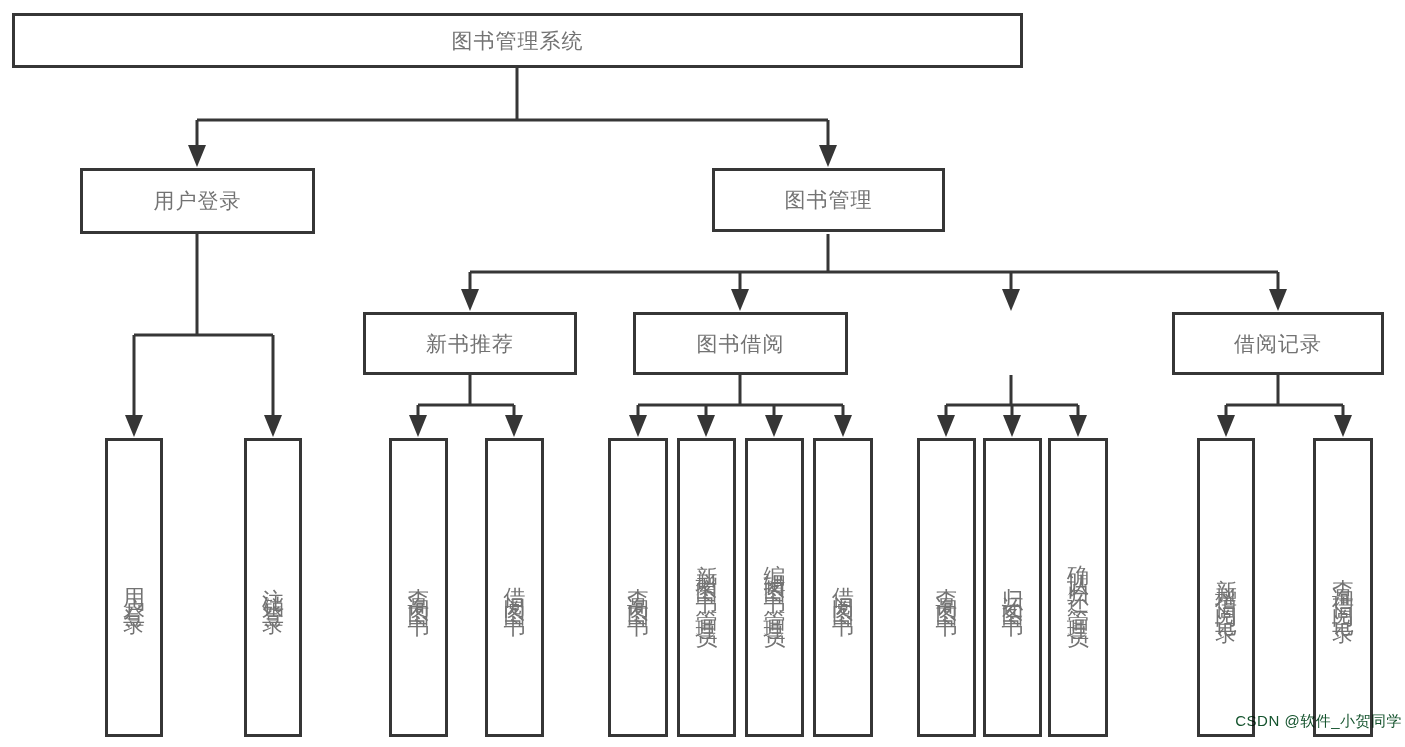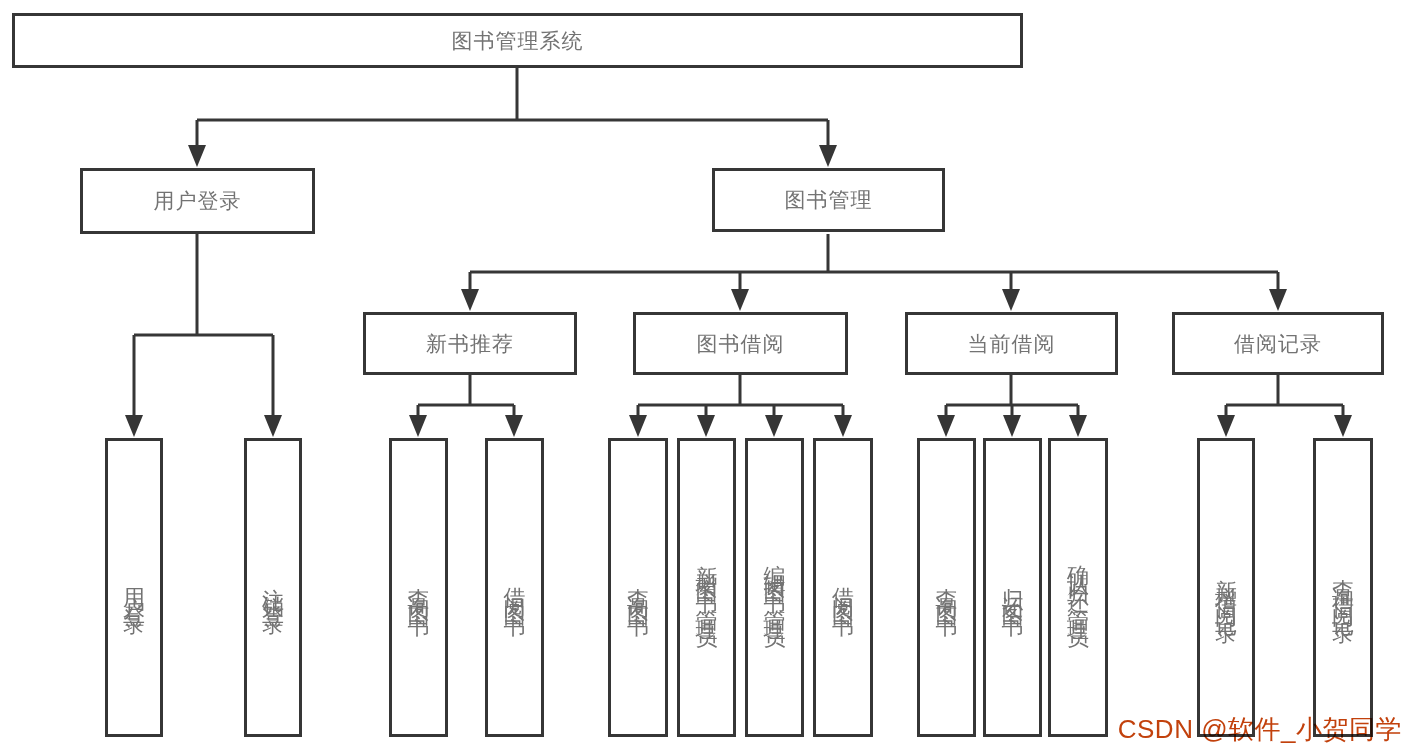--- a/index.html
+++ b/index.html
@@ -43,22 +43,22 @@
     font-size: 22px;
     letter-spacing: 9px;
     line-height: 1;
     white-space: normal;
   }
   .watermark {
     position: absolute;
     z-index: 3;
     right: 3px;
     top: 712px;
-    font-size: 26px;
-    color: #c2410c;
+    font-size: 15px;
+    color: #14532d;
     letter-spacing: 0.5px;
     mix-blend-mode: multiply;
     white-space: nowrap;
   }
 </style>
 </head>
 <body>
 
 <div class="stage">
 
@@ -103,23 +103,20 @@
   <div class="node" style="left:712px;top:168px;width:233px;height:64px">
     <span class="lbl">图书管理</span>
   </div>
 
   <div class="node" style="left:633px;top:312px;width:215px;height:63px">
     <span class="lbl">图书借阅</span>
   </div>
   <div class="node" style="left:363px;top:312px;width:214px;height:63px">
     <span class="lbl">新书推荐</span>
   </div>
-  <div class="node" style="left:905px;top:312px;width:213px;height:63px">
-    <span class="lbl">当前借阅</span>
-  </div>
   <div class="node" style="left:1172px;top:312px;width:212px;height:63px">
     <span class="lbl">借阅记录</span>
   </div>
 
   <div class="node" style="left:105px;top:438px;width:58px;height:299px">
     <span class="lbl v">用户登录</span>
   </div>
   <div class="node" style="left:244px;top:438px;width:58px;height:299px">
     <span class="lbl v">注销登录</span>
   </div>

